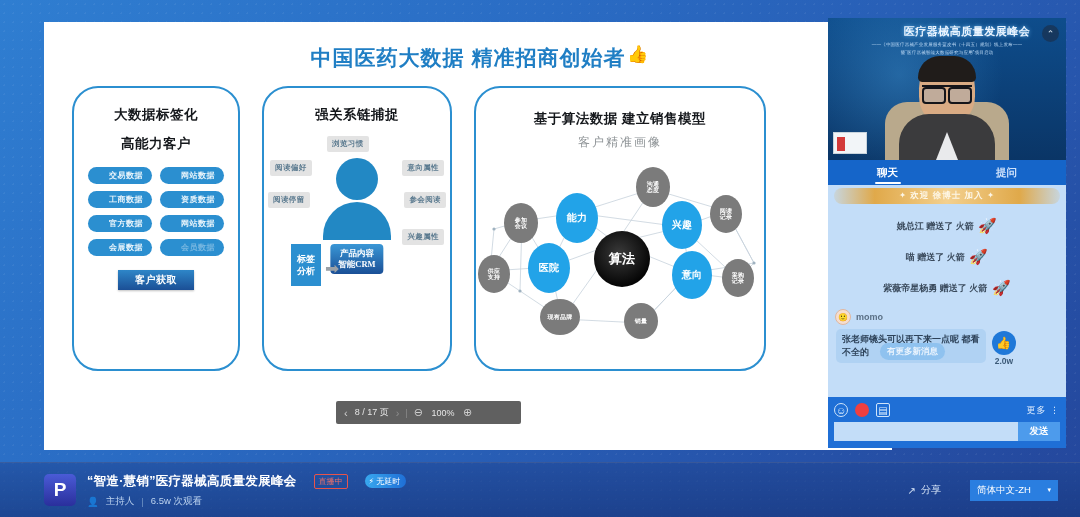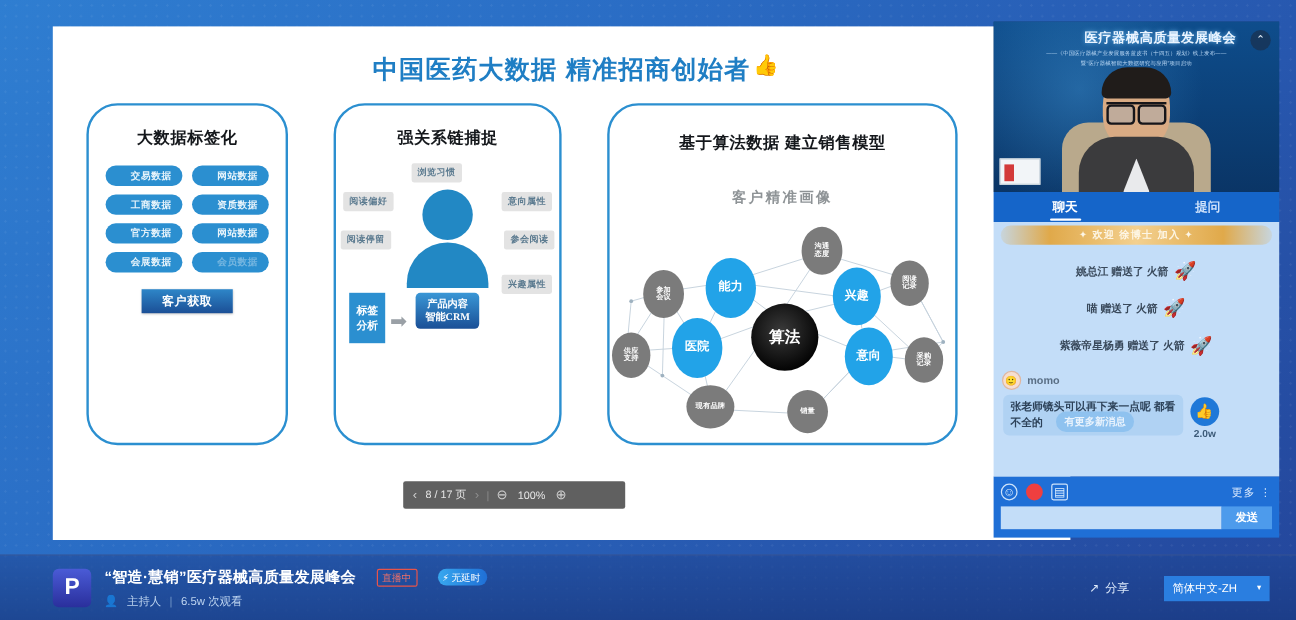--- a/index.html
+++ b/index.html
@@ -35,21 +35,21 @@
     letter-spacing: 1px;
     position: relative;
   }
   #slide-title .thumb {
     position: absolute;
     font-size: 17px;
     margin-left: 2px;
     filter: saturate(1.2);
   }
 
-  .panels { display: flex; gap: 16px; padding: 14px 22px 0 28px; align-items: flex-start; }
+  .panels { display: flex; gap: 0; padding: 14px 22px 0 28px; align-items: flex-start; }
   .panel {
     border: 2px solid #2b8fd0;
     border-radius: 26px;
     height: 285px;
     position: relative;
     background: #fff;
   }
   #panel-left  { width: 168px; }
   #panel-mid   { width: 190px; margin-left: 22px; }
   #panel-right { width: 292px; margin-left: 22px; }
@@ -131,21 +131,21 @@
     background: linear-gradient(180deg, #3a97d6, #1a4f96);
     color: #fff; font-size: 8.5px; font-weight: 700; line-height: 11px;
     padding: 4px 8px; border-radius: 4px; text-align: center;
     white-space: nowrap;
     font-family: Liberation Serif, serif;
   }
 
   
   #graph-subtitle {
     text-align: center; color: #8e9396; font-size: 12px;
-    margin-top: 28px; letter-spacing: 2px; font-weight: bold;
+    margin-top: 6px; letter-spacing: 2px;
   }
   #graph { position: relative; width: 100%; height: 196px; }
   #graph svg { position: absolute; inset: 0; }
   .node {
     position: absolute; border-radius: 50%;
     display: flex; align-items: center; justify-content: center;
     text-align: center; color: #fff; font-weight: 700;
     line-height: 1.05; letter-spacing: .2px;
   }
   .node.blue { background: #22a3e8; }
@@ -383,20 +383,21 @@
 <div id="slide-stage">
 
   <div id="slide-title">
     <span>中国医药大数据  精准招商创始者</span><span class="thumb">👍</span>
   </div>
 
   <div class="panels">
 
     <div class="panel" id="panel-left">
       <div class="panel-h1">大数据标签化</div>
+      <div class="panel-h2">高能力客户</div>
       <div class="pill-grid">
         <div class="pill">交易数据</div>
         <div class="pill">网站数据</div>
         <div class="pill">工商数据</div>
         <div class="pill">资质数据</div>
         <div class="pill">官方数据</div>
         <div class="pill">网站数据</div>
         <div class="pill">会展数据</div>
         <div class="pill faint">会员数据</div>
       </div>

